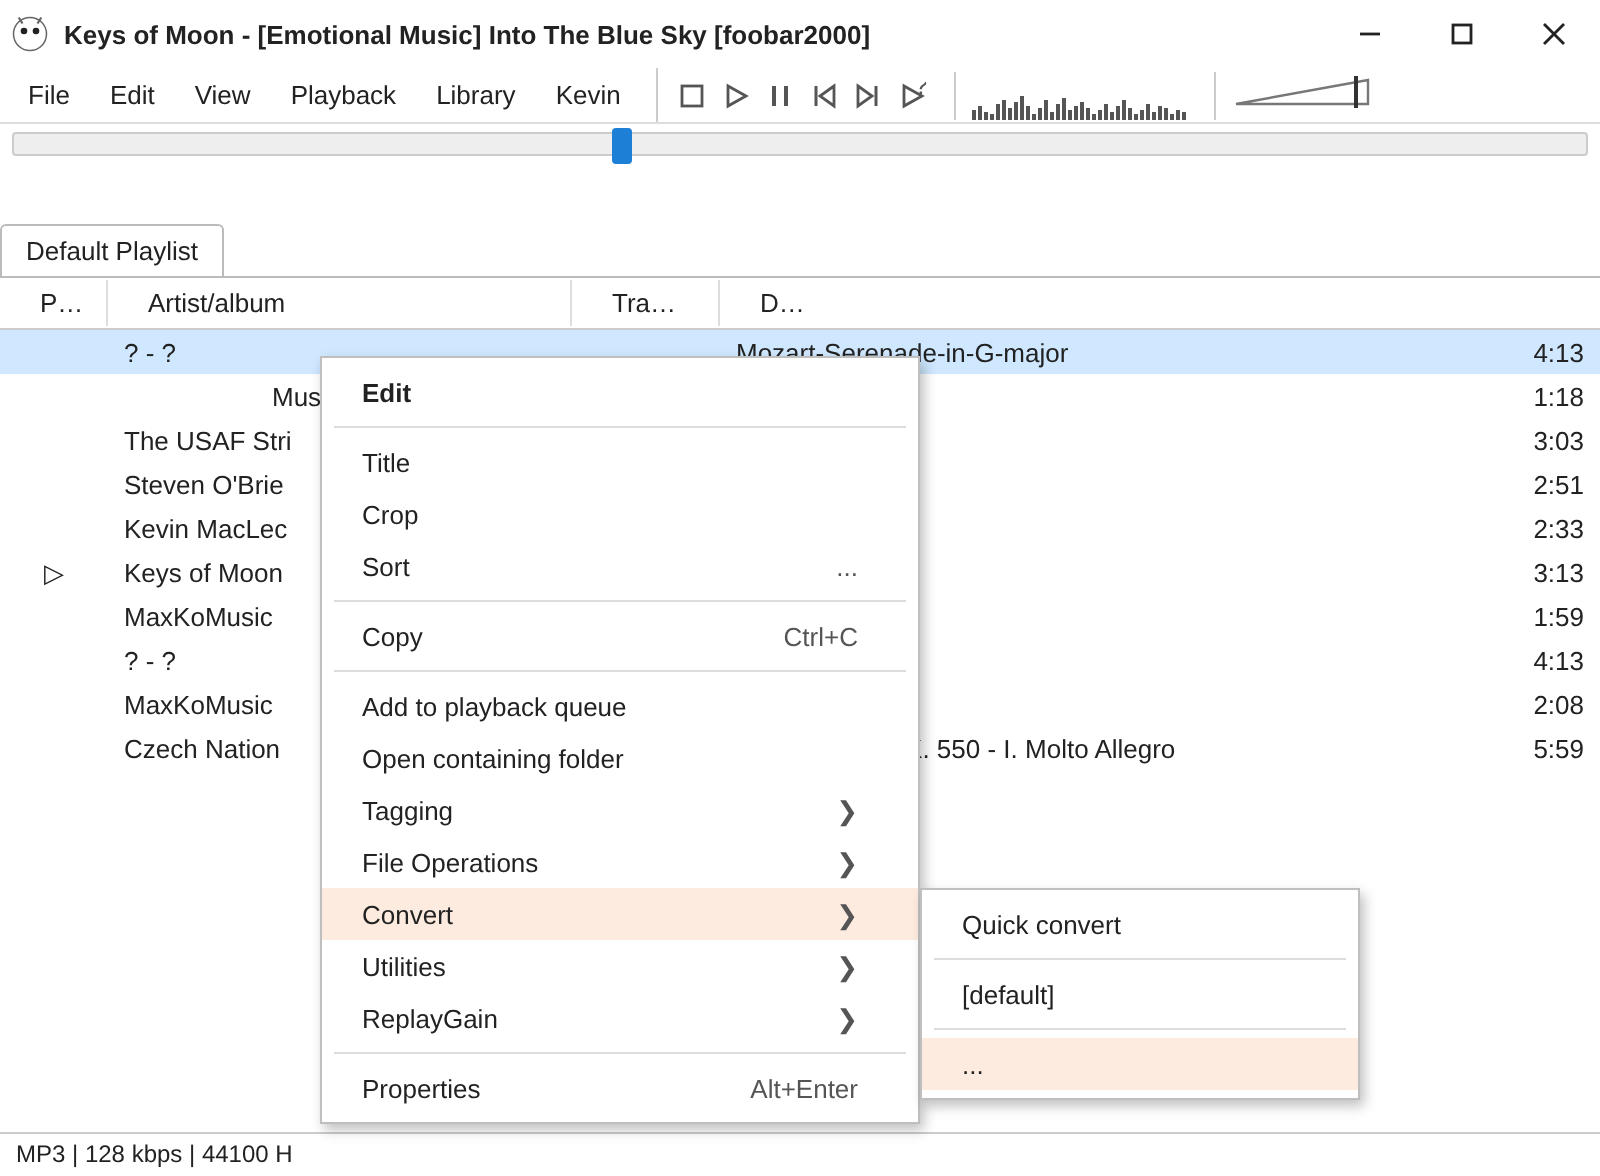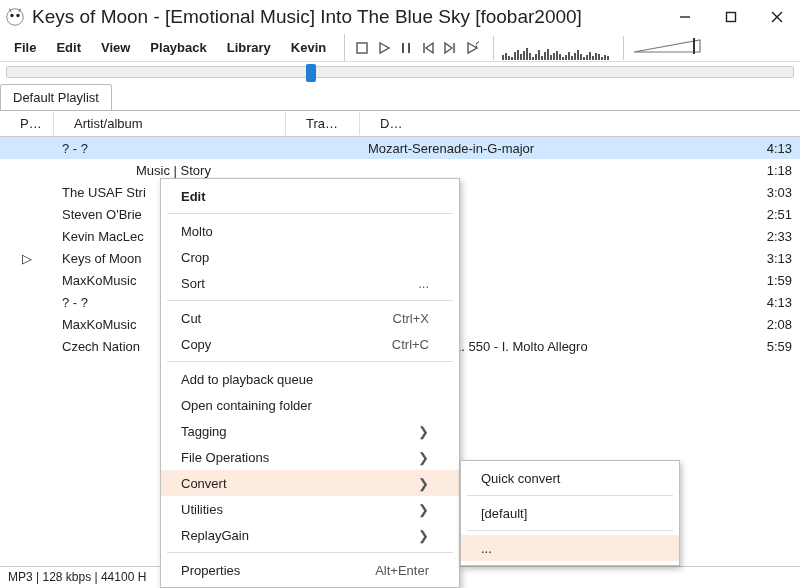--- a/index.html
+++ b/index.html
@@ -1,40 +1,40 @@
 <!DOCTYPE html>
 <html><head>
 <meta charset="utf-8">
 <style>
 * { box-sizing: border-box; margin: 0; padding: 0; font-family: "Segoe UI", Tahoma, sans-serif; font-size: 13px; color: #222; }
 body { width: 800px; height: 588px; background: #fff; overflow: hidden; position: relative; }
 
 
 .titlebar { height: 34px; display: flex; align-items: center; padding-left: 6px; }
 .titlebar .app-icon { width: 18px; height: 18px; margin-right: 8px; }
-.titlebar .title { flex: 1; font-size: 19px; }
+.titlebar .title { flex: 1; font-size: 13px; font-weight: bold; }
 .winbtn { width: 46px; height: 30px; display: flex; align-items: center; justify-content: center; font-size: 14px; }
 
 
 .menubar { height: 28px; display: flex; align-items: center; padding: 0 4px; border-bottom: 1px solid #ddd; }
-.menubar .menu-item { padding: 4px 10px; font-weight: bold; }
+.menubar .menu-item { padding: 4px 10px; }
 .toolbar { display: flex; align-items: center; margin-left: 8px; border-left: 1px solid #ccc; padding-left: 6px; height: 100%; }
 .tbtn { width: 22px; height: 22px; display:flex; align-items:center; justify-content:center; color:#555; }
 .spectrum { width: 120px; height: 24px; margin-left: 10px; border-left:1px solid #ccc; padding-left:8px; display:flex; align-items:flex-end; gap:1px; }
 .spectrum div { width:2px; background:#555; }
 .volume { width: 80px; height: 24px; margin-left: 10px; border-left:1px solid #ccc; padding-left:8px; position:relative; }
 .volume svg { width:70px; height:20px; }
 
 
 .seek { height: 22px; padding: 4px 6px; }
 .seek-track { position:relative; height: 12px; background:#eee; border:1px solid #ccc; border-radius:2px; }
 .seek-thumb { position:absolute; top:-3px; width:10px; height:18px; background:#1e7fd6; border-radius:2px; }
 
 
-.tabs { display:flex; border-bottom:1px solid #bbb; }
+.tabs { display:flex; border-bottom:1px solid #bbb;margin-top:28px; }
 .tab { padding: 5px 12px; border:1px solid #bbb; border-bottom:none; background:#fff; border-top-left-radius:3px; border-top-right-radius:3px; }
 
 
 .cols { display:flex; border-bottom:1px solid #ccc; height: 26px; align-items:center; }
 .cols > div { padding: 4px 20px; border-right:1px solid #ddd; overflow:hidden; text-overflow:ellipsis; white-space:nowrap; }
 .c-play { width: 54px; }
 .c-artist { width: 232px; }
 .c-trackno { width: 74px; text-align:left; }
 .c-title { flex:1; }
 .c-dur { width: 62px; text-align:left; border-right:none !important; }
@@ -53,21 +53,21 @@
 .ctx { position:absolute; background:#fff; border:1px solid #bfbfbf; box-shadow: 2px 3px 6px rgba(0,0,0,0.25); padding:4px 0; }
 .ctx .item { display:flex; align-items:center; justify-content:space-between; height:26px; padding: 0 30px 0 20px; white-space:nowrap; }
 .ctx .item.bold { font-weight:600; }
 .ctx .item.disabled { color:#9a9a9a;align-items:center; }
 .ctx .item.highlight { background:#fdebdf; }
 .ctx .sep { height:1px; background:#ddd; margin:4px 6px; }
 .ctx .arrow { margin-left:30px; color:#555; }
 .ctx .shortcut { color:#555; margin-left:40px; }
 
 #ctx-main { left:160px; top:178px; width:300px; }
-#ctx-sub  { left:460px; top:460px; width:220px; }
+#ctx-sub  { left:460px; top:444px; width:220px; }
 
 .play-indicator { display:flex; align-items:center; justify-content:center; }
 </style>
 </head>
 <body>
 
 <div class="titlebar">
   <svg class="app-icon" viewBox="0 0 24 24">
       <circle cx="12" cy="12" r="11" fill="#fff" stroke="#666"></circle>
       <circle cx="8" cy="10" r="2.2" fill="#222"></circle>
@@ -275,35 +275,31 @@
   </div>
 
 <div class="status">MP3 | 128 kbps | 44100 H</div>
 
 <div class="ctx" id="ctx-main">
   <div class="item bold">
       <span>Edit</span>
     </div>
   <div class="sep"></div>
   <div class="item">
-      <span>Molto</span>
+      <span>Title</span>
     </div>
   <div class="item">
       <span>Crop</span>
     </div>
   <div class="item disabled">
       <span>Sort</span>
       <span class="shortcut">...</span>
     </div>
   <div class="sep"></div>
   <div class="item">
-      <span>Cut</span>
-      <span class="shortcut">Ctrl+X</span>
-    </div>
-  <div class="item">
       <span>Copy</span>
       <span class="shortcut">Ctrl+C</span>
     </div>
   <div class="sep"></div>
   <div class="item">
       <span>Add to playback queue</span>
     </div>
   <div class="item">
       <span>Open containing folder</span>
     </div>

